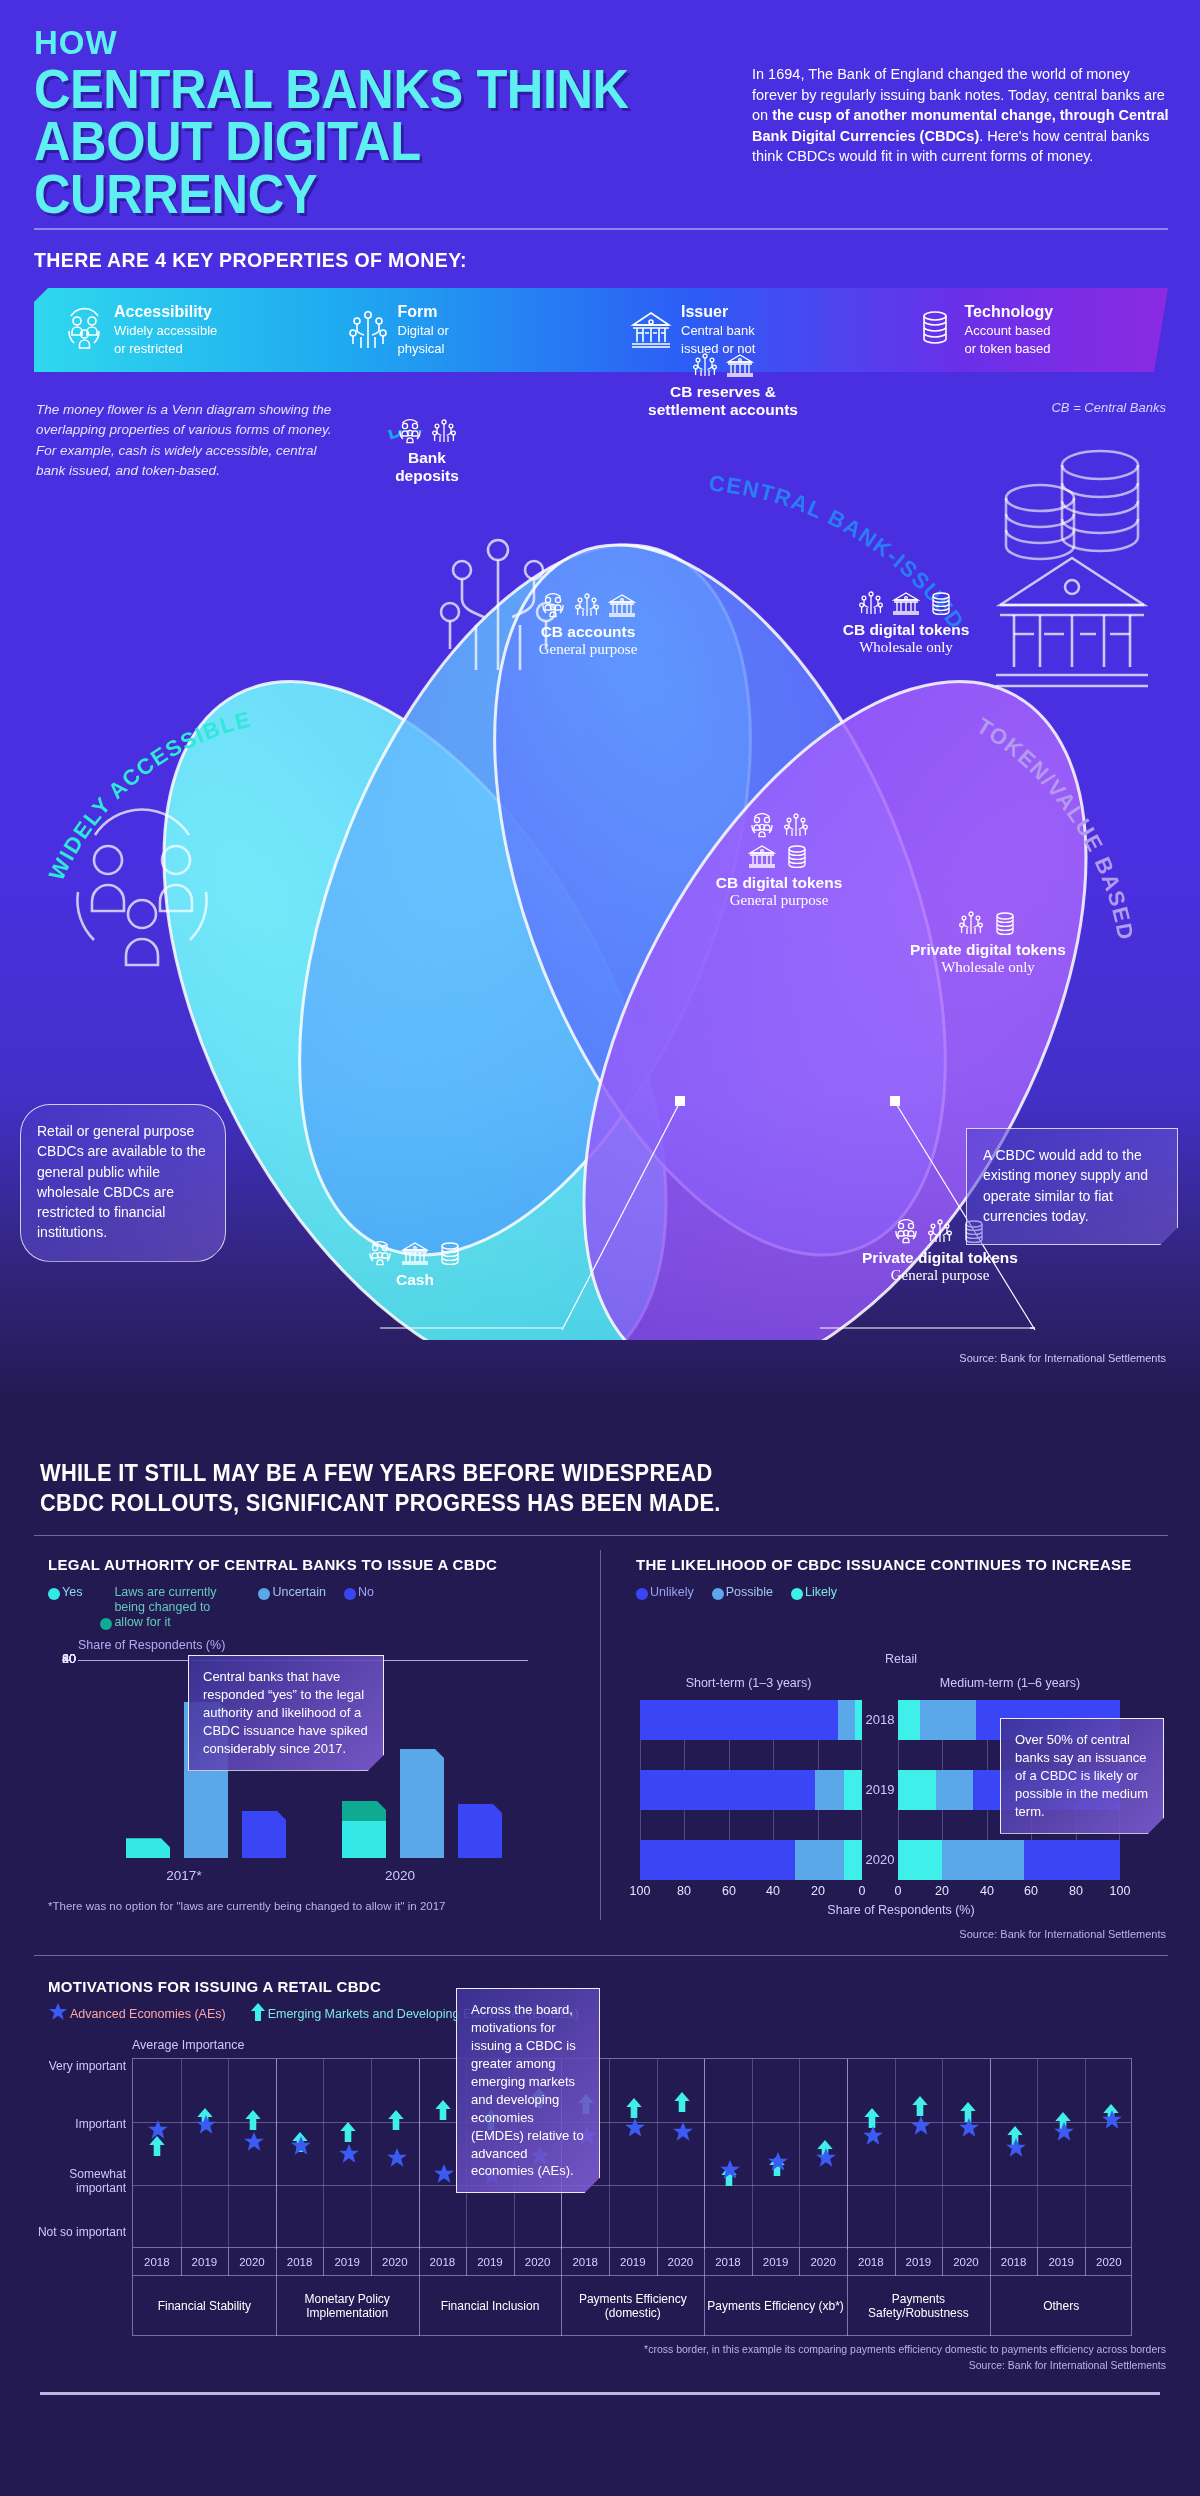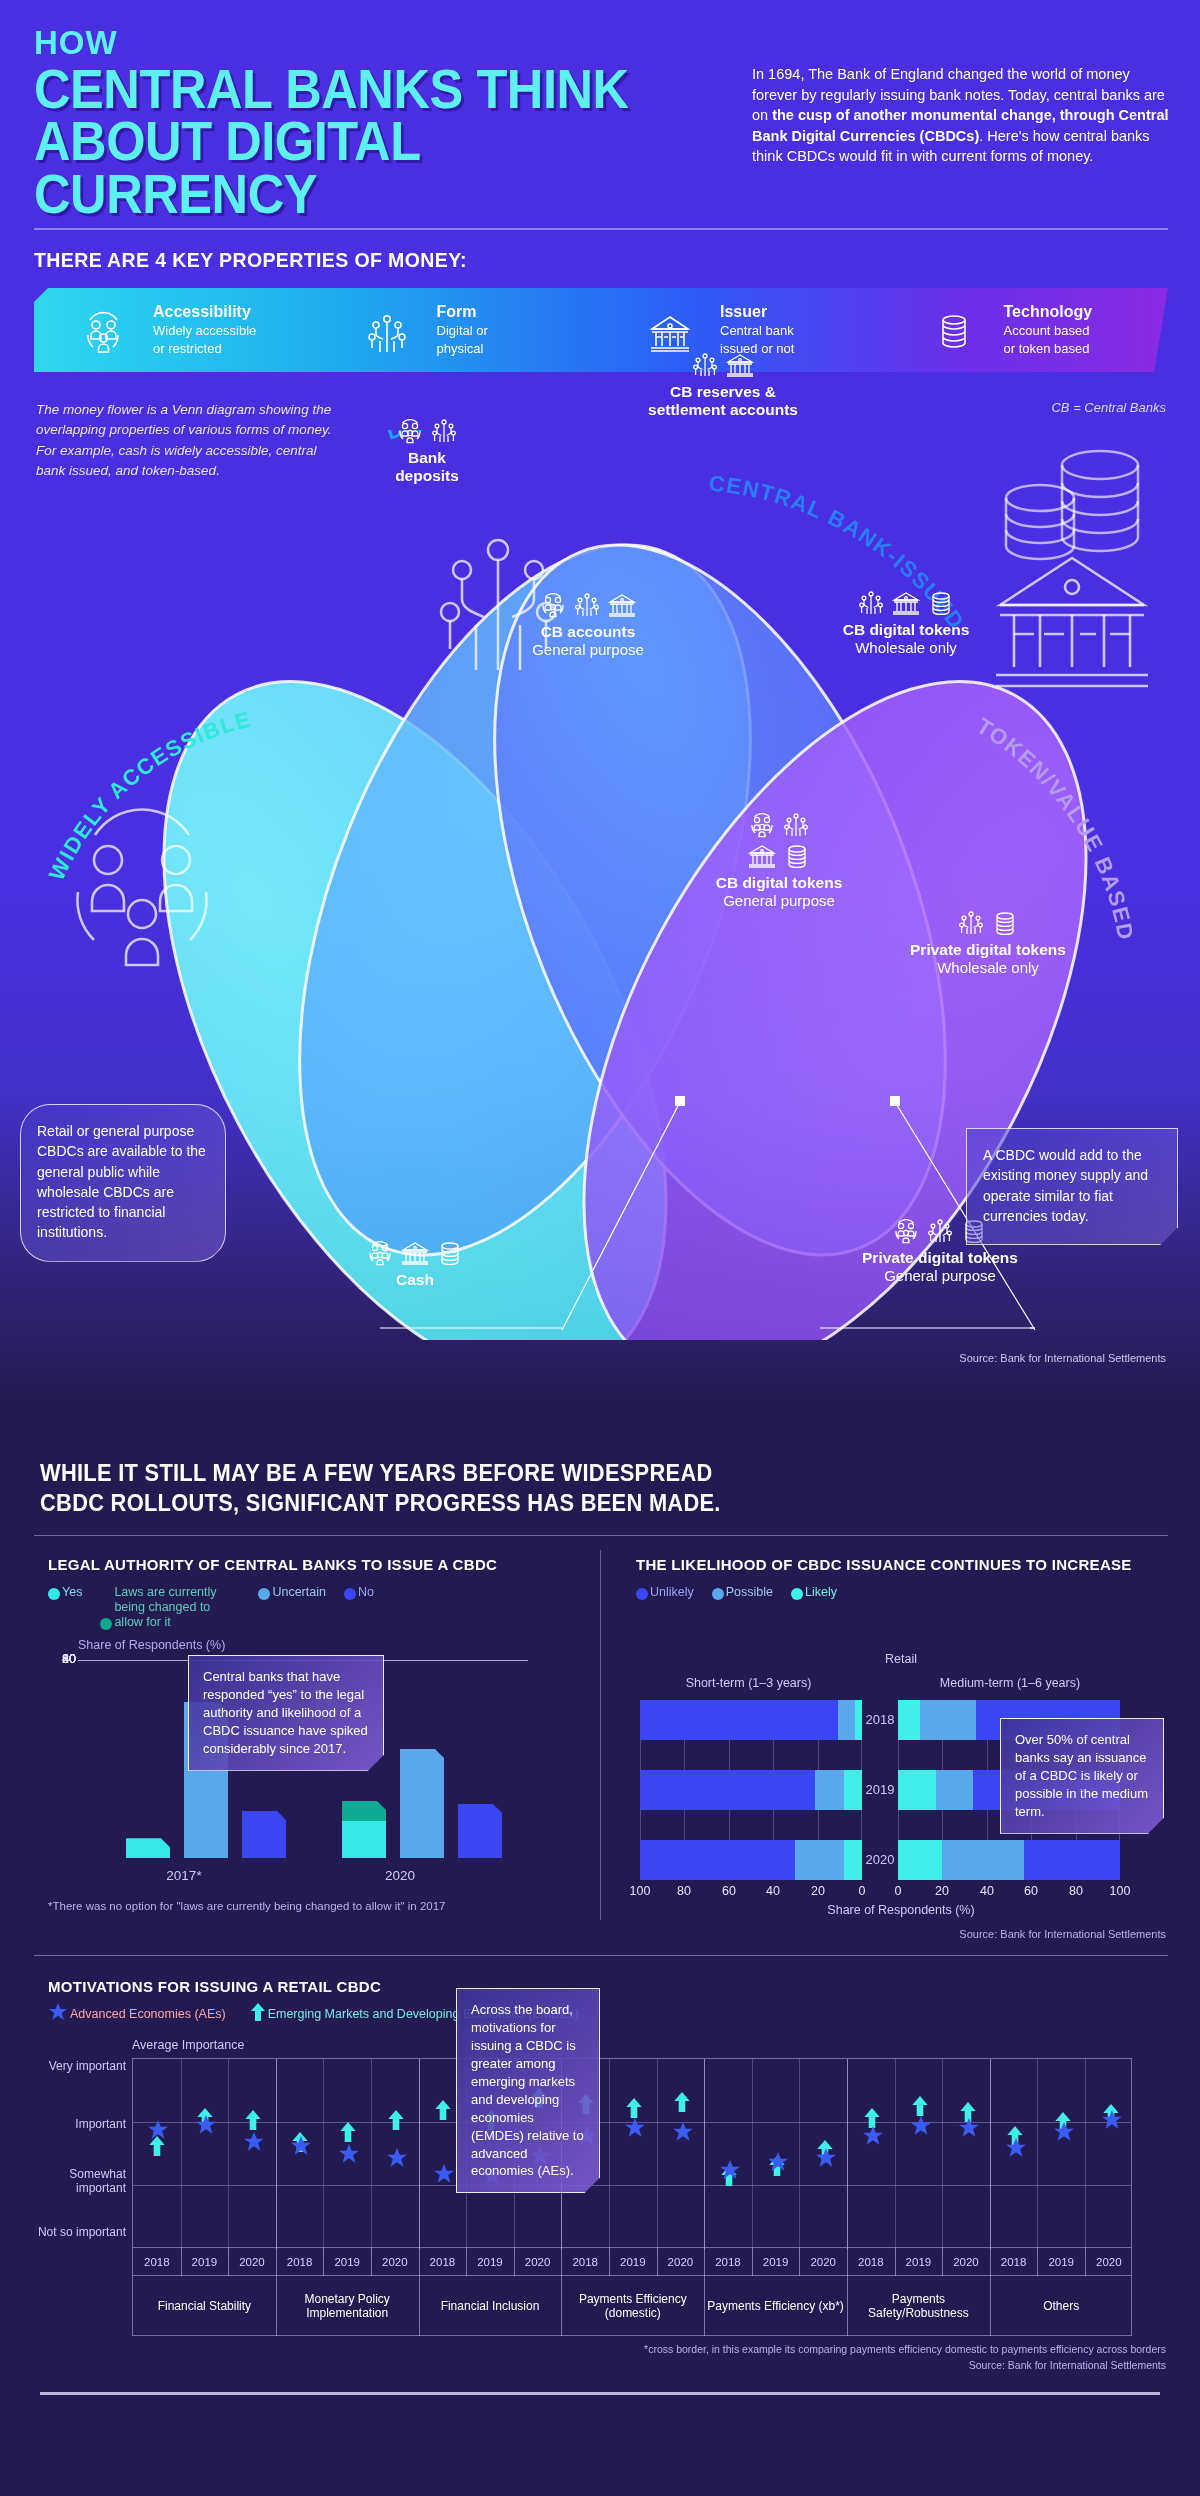--- a/index.html
+++ b/index.html
@@ -28,35 +28,35 @@
   .rule{position:absolute;height:2px;background:rgba(255,255,255,.40);}
   .rule.r1{left:34px;top:228px;width:1134px;}
 
   .subhead{position:absolute;left:34px;top:248px;font-size:21px;font-weight:700;letter-spacing:.4px;
     transform:scaleX(0.93);transform-origin:left center;}
 
   .propband{position:absolute;left:34px;top:288px;width:1134px;height:84px;
     background:linear-gradient(90deg,#2fd8ee 0%,#1ea8f0 28%,#2d5cf5 58%,#6b2fe8 82%,#8a2be2 100%);
     clip-path:polygon(14px 0,1134px 0,1134px 0,1120px 84px,0 84px,0 14px);
     display:flex;align-items:center;}
-  .prop{flex:1;display:flex;align-items:flex-end;gap:28px;padding-left:47px;}
+  .prop{flex:1;display:flex;align-items:center;gap:8px;padding-left:28px;}
   .prop .ico{width:44px;height:46px;flex:0 0 44px;}
   .prop .ttl{font-size:16px;font-weight:700;line-height:1.1;}
   .prop .sub{font-size:13px;line-height:1.25;margin-top:2px;}
 
   
   .venn-note{position:absolute;left:36px;top:400px;width:300px;font-size:13.5px;line-height:1.5;
     font-style:italic;color:#e6e3ff;}
   .cb-note{position:absolute;right:34px;top:400px;font-size:13px;font-style:italic;color:#d8d4ff;}
   .venn-wrap{position:absolute;left:0;top:430px;width:1200px;height:910px;}
   .venn-svg{position:absolute;left:0;top:0;}
 
   .vlabel{position:absolute;text-align:center;color:#fff;pointer-events:none;}
   .vlabel .ln1{font-size:15.5px;font-weight:700;line-height:1.18;}
-  .vlabel .ln2{font-size:15px;font-weight:400;line-height:1.18;}
+  .vlabel .ln2{font-size:15px;font-weight:400;line-height:1.18;font-family:Liberation Serif, serif;}
   .vicons{display:flex;justify-content:center;gap:8px;margin-bottom:5px;}
 
   .callout{position:absolute;width:206px;padding:16px 16px 18px;font-size:14px;line-height:1.45;color:#fff;
     background:linear-gradient(135deg,rgba(70,60,200,.55),rgba(140,110,235,.42));
     border:1px solid rgba(255,255,255,.75);}
   .callout.left{left:20px;top:1104px;clip-path:polygon(0 0,100% 0,100% calc(100% - 18px),calc(100% - 18px) 100%,0 100%);border-radius:30px;}
   .callout.right{right:22px;top:1128px;width:212px;clip-path:polygon(0 0,100% 0,100% calc(100% - 18px),calc(100% - 18px) 100%,0 100%);}
 
   .srcline{position:absolute;right:34px;top:1352px;font-size:11px;color:#cfc9f0;}
 

